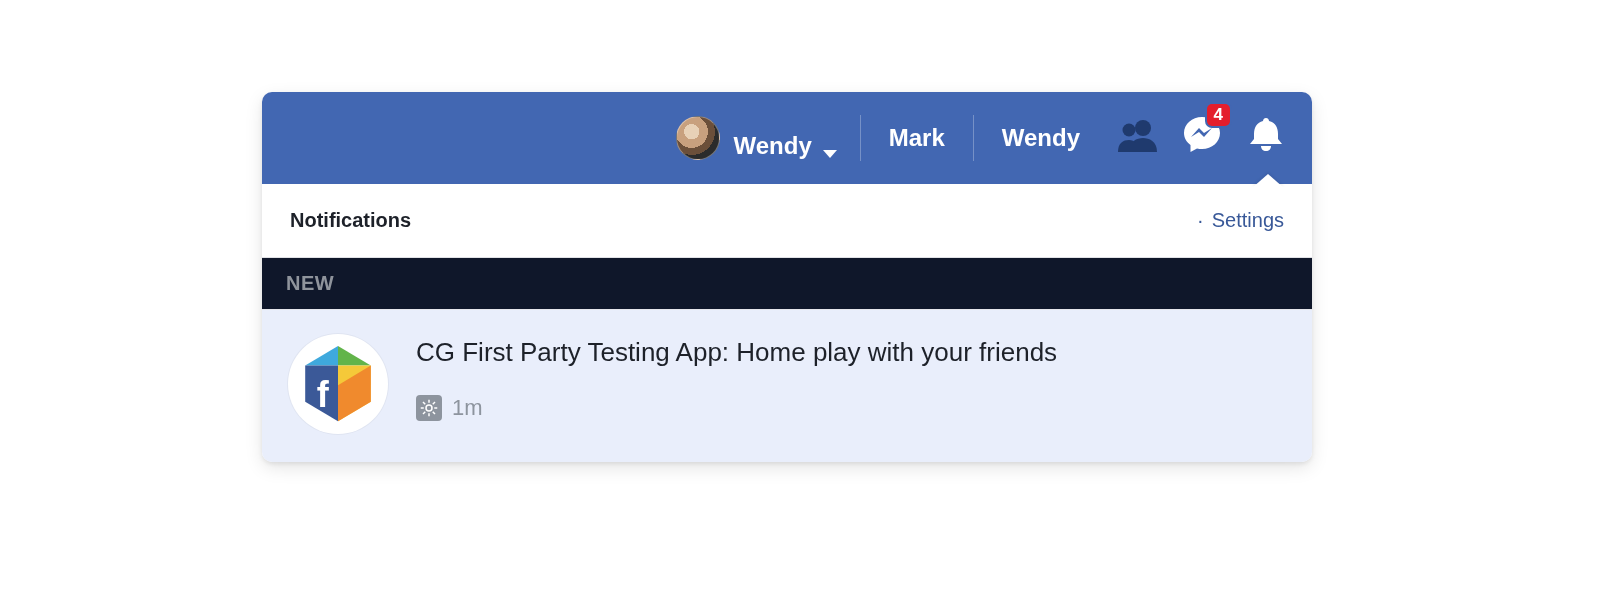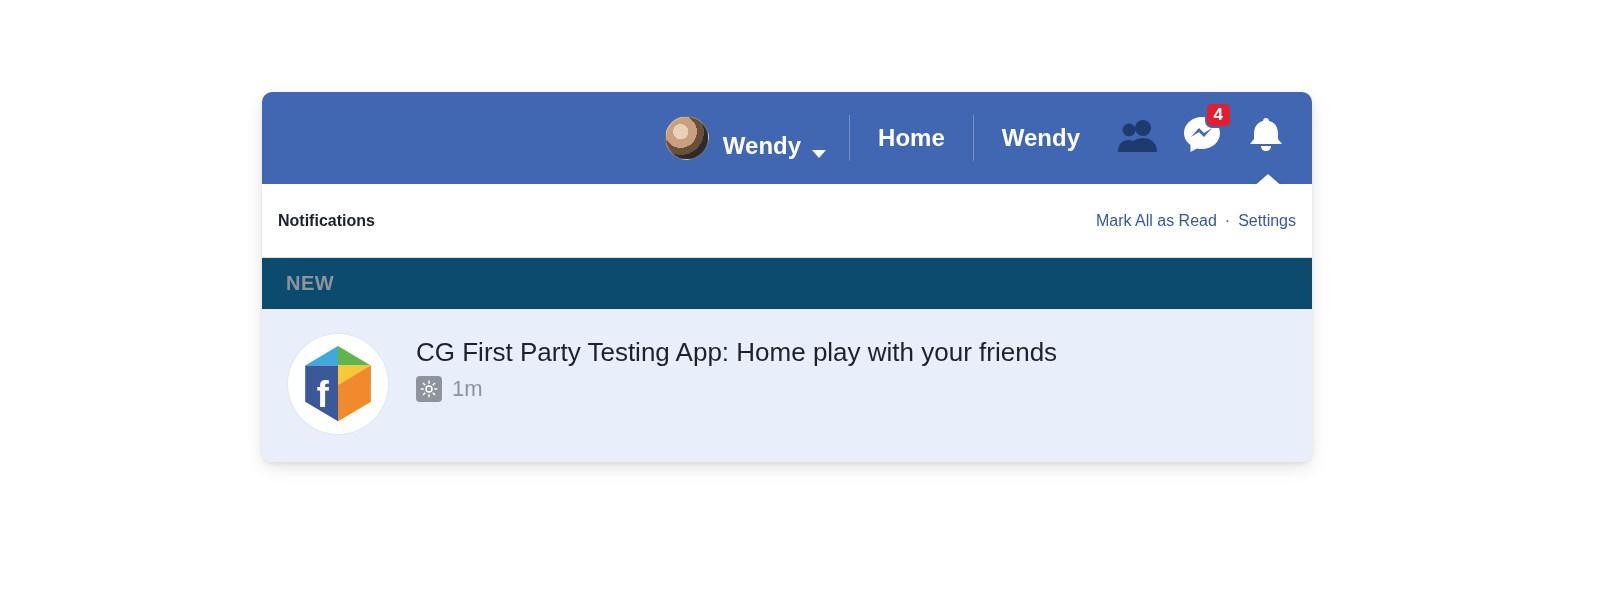--- a/index.html
+++ b/index.html
@@ -62,33 +62,33 @@
     filter: drop-shadow(0 -2px 1px rgba(0,0,0,0.06));
     z-index: 5;
   }
 
   
   .header {
     height: 74px;
     border-bottom: 1px solid #e1e2e6;
     display:flex;
     align-items:center;
-    padding: 0 16px;
-    font-size: 16px;
+    padding: 0 28px;
+    font-size: 20px;
     color: #1d2129;
     background:#fff;
   }
   .header .title { font-weight: 700; flex: 0 0 auto; }
   .header .spacer { flex: 1; }
   .header .hlink { color: #385898; cursor: pointer; }
   .header .dot { color: #385898; padding: 0 8px; }
 
   
   .section {
-    background: #0c4a6e;
+    background: #0f172a;
     border-bottom: 1px solid #e5e6eb;
     color: #8f949c;
     font-size: 20px;
     font-weight: 700;
     letter-spacing: 0.5px;
     padding: 14px 24px;
   }
 
   
   .notif {
@@ -101,21 +101,21 @@
   .app-icon {
     width: 100px; height: 100px; border-radius: 50%;
     background:#fff;
     display:flex; align-items:center; justify-content:center;
     margin-right: 28px; flex: 0 0 auto;
     box-shadow: 0 0 0 1px rgba(0,0,0,0.04);
   }
   .notif-body { flex:1; padding-top: 2px; }
   .notif-text { font-size: 26px; color: #1d2129; line-height: 1.25; }
   .notif-text .app-name { font-weight: 400; }
-  .meta { display:flex; align-items:center; margin-top: 7px; }
+  .meta { display:flex; align-items:center; margin-top: 26px; }
   .gear-box {
     width: 26px; height: 26px; border-radius:4px;
     background:#8d949e;
     display:flex; align-items:center; justify-content:center;
     margin-right: 10px;
   }
   .time { font-size: 22px; color: #8d949e; }
 </style>
 </head>
 <body>
@@ -131,21 +131,21 @@
         <span class="caret">
           <svg width="16" height="12" viewBox="0 0 16 12">
               <path d="M1 2 L8 10 L15 2 Z" fill="#fff"></path>
             </svg>
         </span>
       </div>
 
       <div class="sep"></div>
 
       <div class="nav-link">
-        <span>Home</span>
+        <span>Mark</span>
       </div>
 
       <div class="sep"></div>
 
       <div class="nav-link">
         <span>Wendy</span>
       </div>
 
       <div class="icon-btn">
         <span>
@@ -176,21 +176,20 @@
           </svg>
         </span>
       </div>
     </div>
 
     <div class="popup-arrow"></div>
 
     <div class="header">
       <span class="title">Notifications</span>
       <span class="spacer"></span>
-      <span class="hlink">Mark All as Read</span>
       <span class="dot">·</span>
       <span class="hlink">Settings</span>
     </div>
 
     <div class="section">NEW</div>
 
     <div class="notif">
       <div class="app-icon">
         <span>
           <svg width="82" height="82" viewBox="0 0 100 100">

